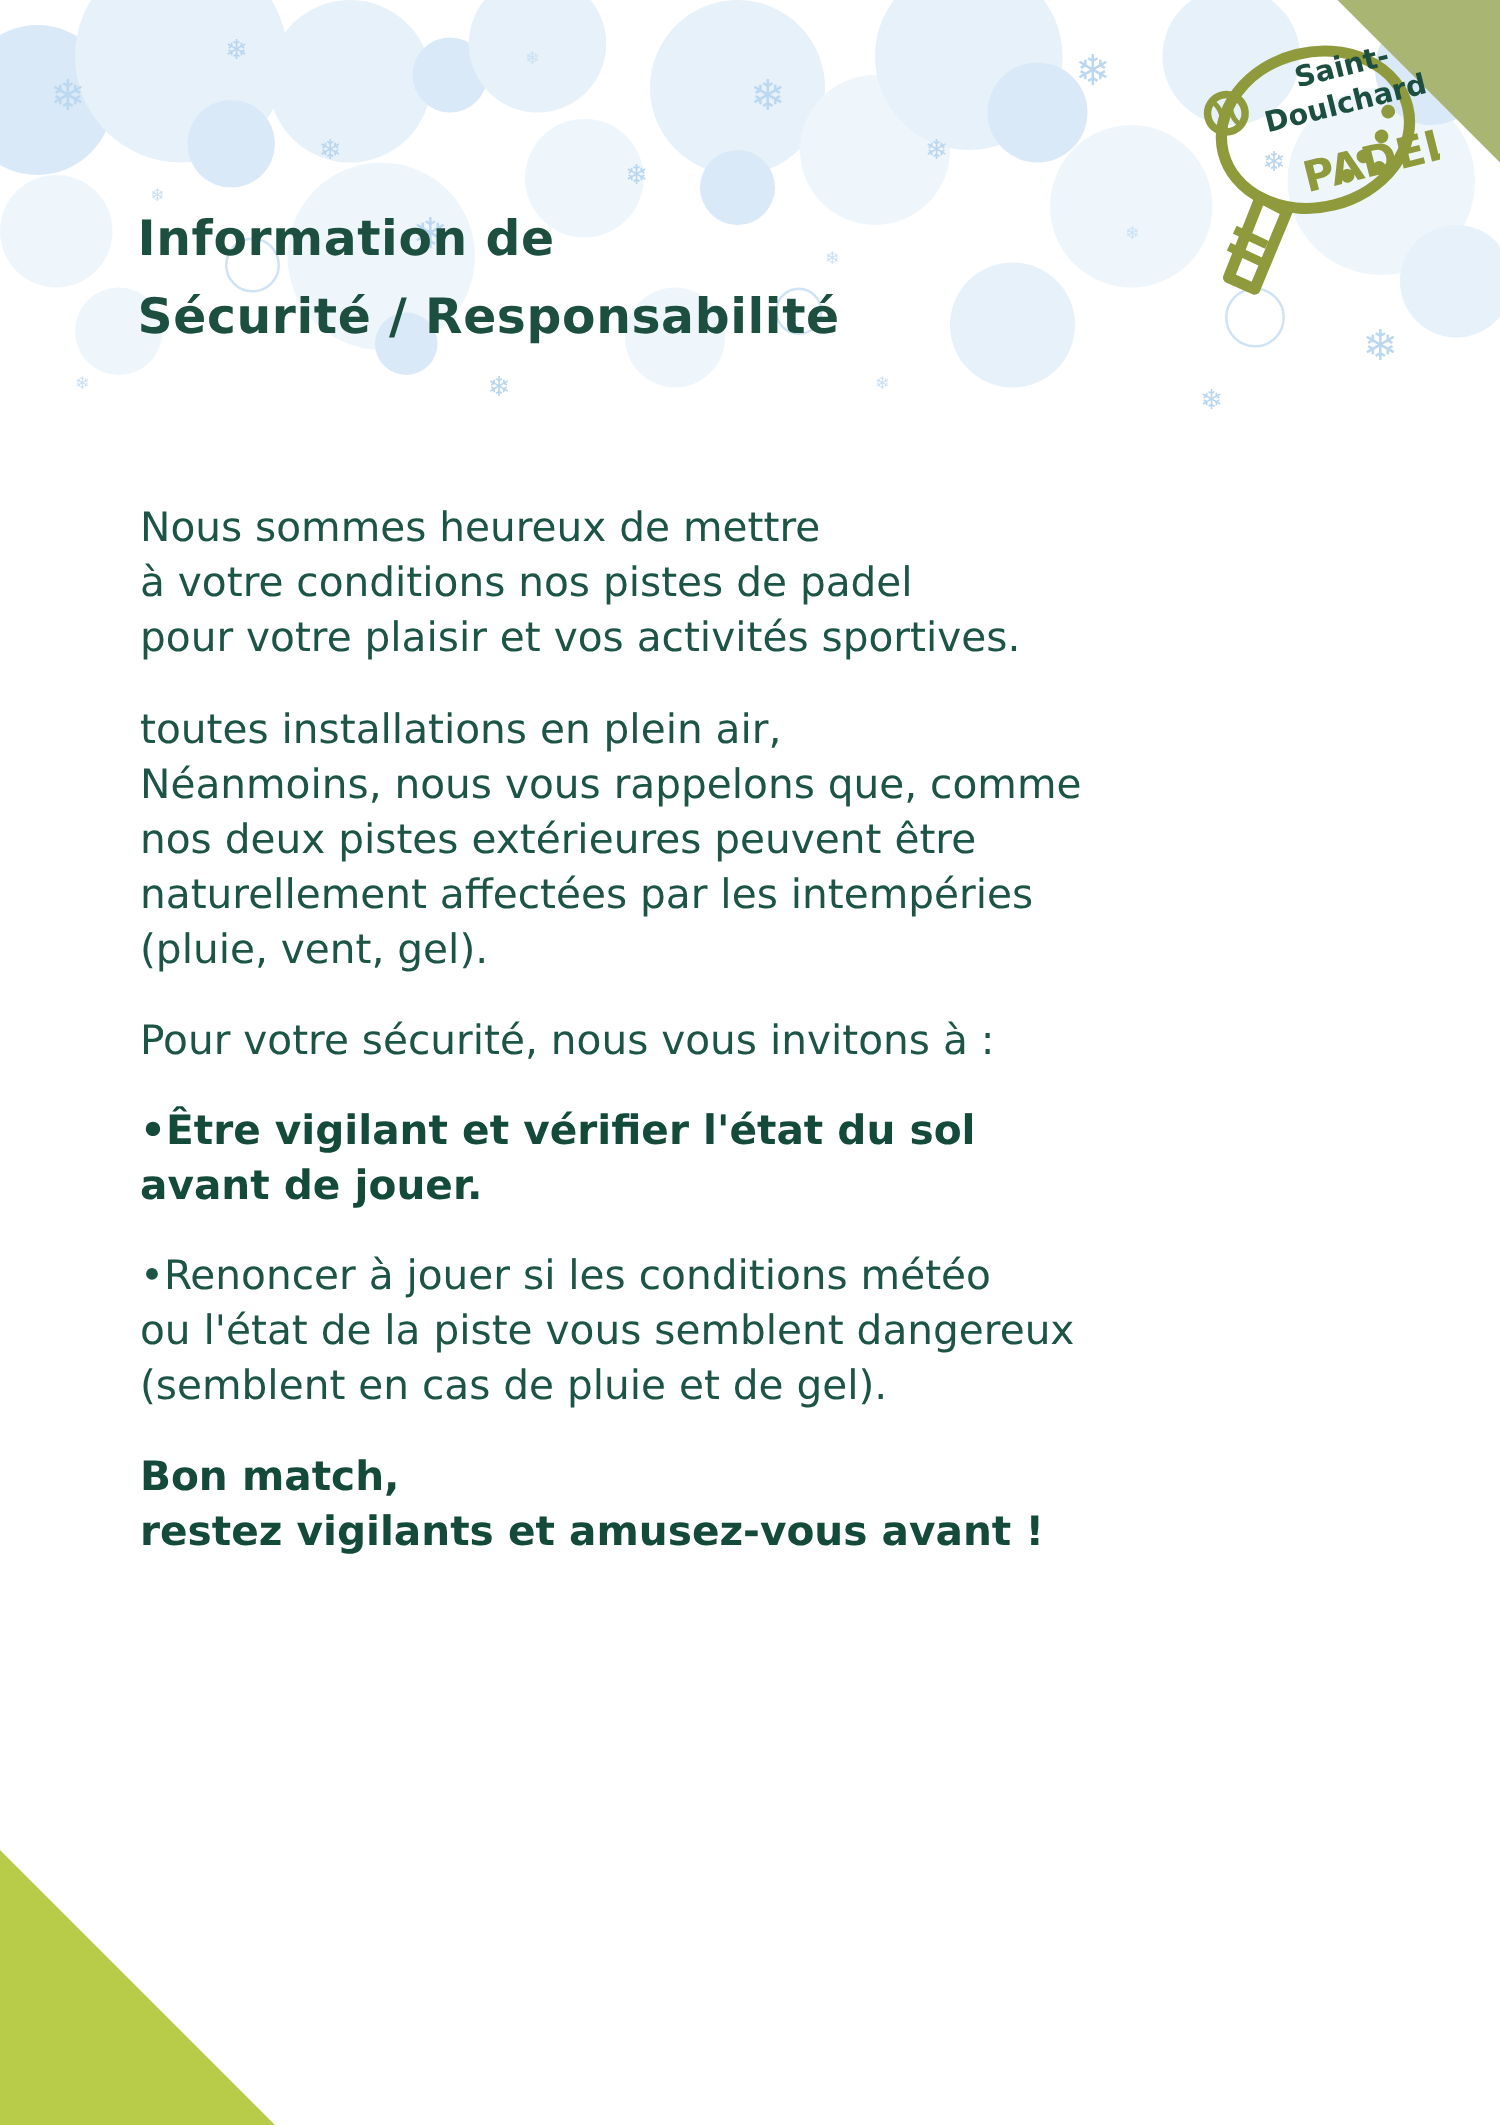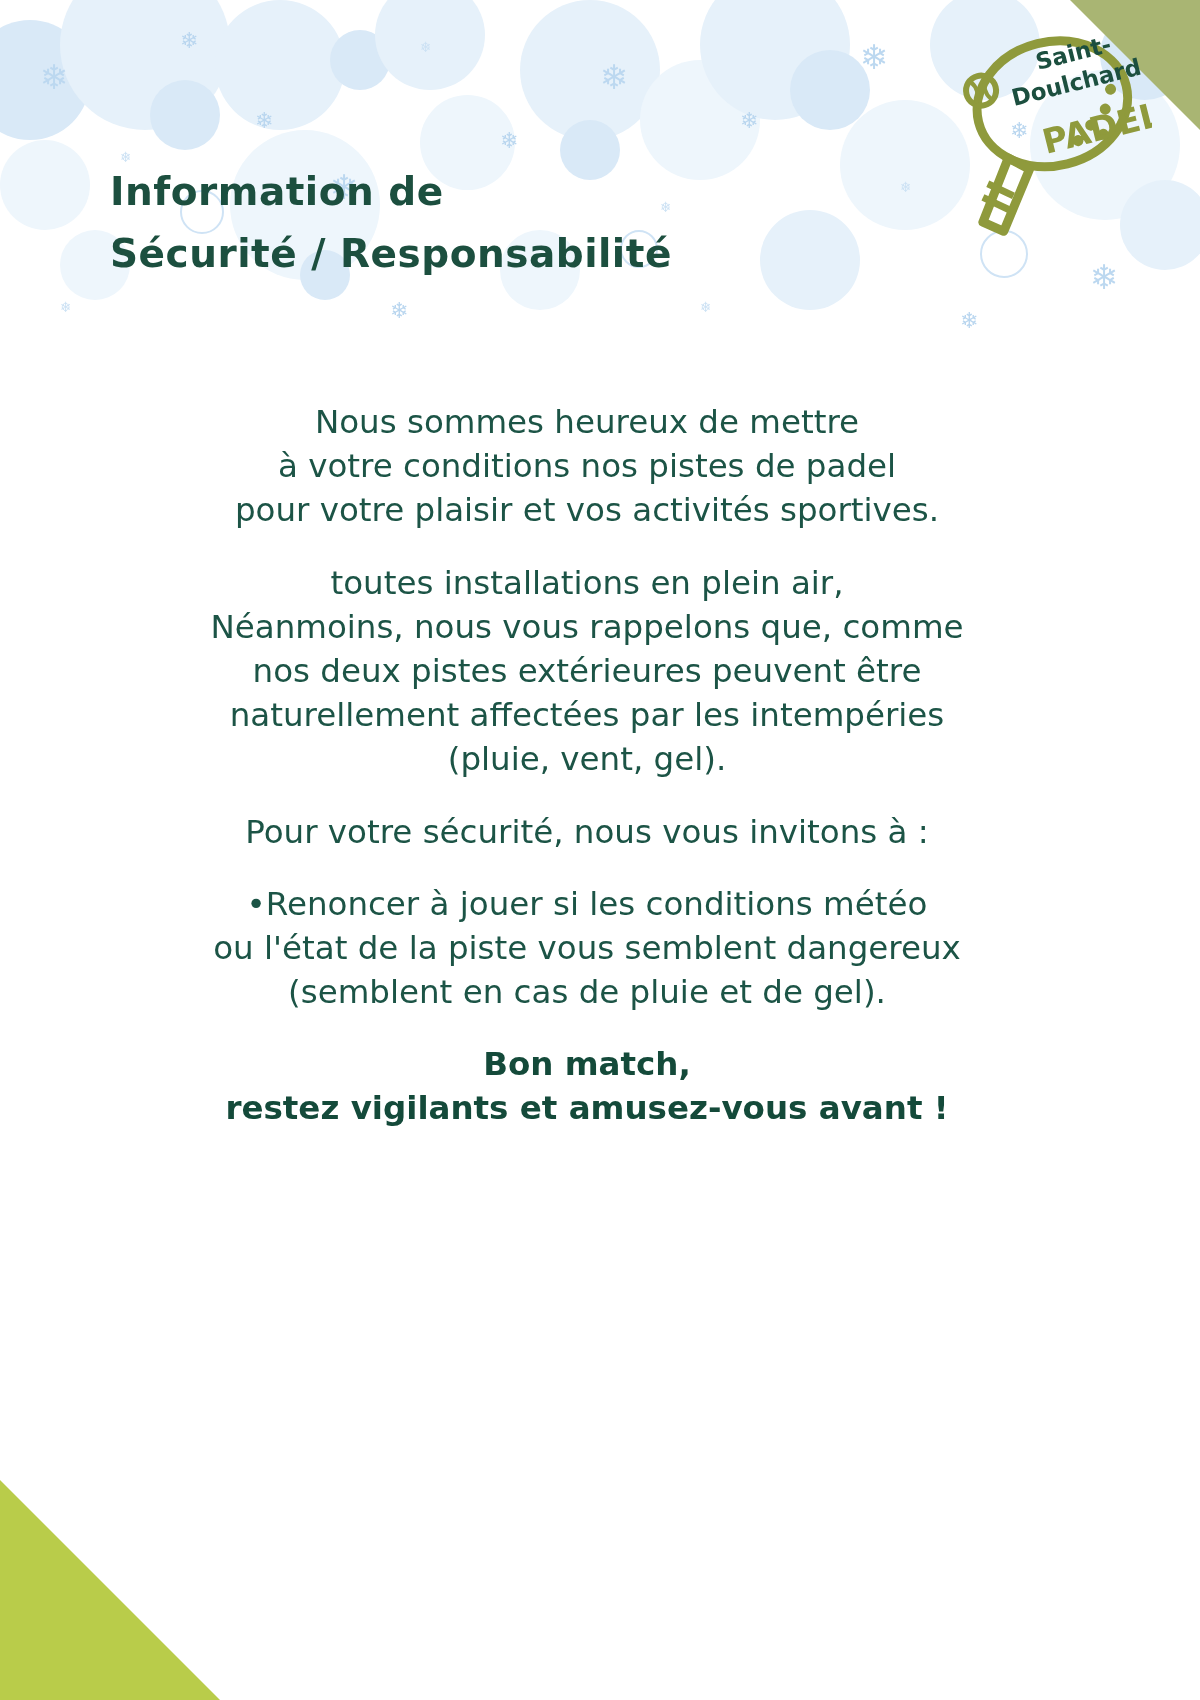--- a/index.html
+++ b/index.html
@@ -111,21 +111,21 @@
     font-size: 32.5px;
     line-height: 1.36;
     color: #1c5446;
     margin: 0 0 28px 0;
     font-weight: 400;
   }
   .para.bold {
     font-weight: bold;
     color: #144a3a;
   }
-  .para .line { display: block; text-align: center; }
+  .para .line { display: block; }
   .para.tight { }
   .para.bullet-bold {
     font-weight: bold;
     color: #144a3a;
     margin-bottom: 28px;
   }
   .para.signature {
     margin-bottom: 0;
   }
 </style>
@@ -229,20 +229,24 @@
       <span class="line">Néanmoins, nous vous rappelons que, comme</span>
       <span class="line">nos deux pistes extérieures peuvent être</span>
       <span class="line">naturellement affectées par les intempéries</span>
       <span class="line">(pluie, vent, gel).</span>
     </p>
 
     <p class="para tight">
       <span class="line">Pour votre sécurité, nous vous invitons à :</span>
     </p>
 
+    <p class="para bullet-bold">
+      <span class="line">•Être vigilant et vérifier l'état du sol</span>
+      <span class="line">avant de jouer.</span>
+    </p>
 
     <p class="para">
       <span class="line">•Renoncer à jouer si les conditions météo</span>
       <span class="line">ou l'état de la piste vous semblent dangereux</span>
       <span class="line">(semblent en cas de pluie et de gel).</span>
     </p>
 
     <p class="para bold">
       <span class="line">Bon match,</span>
       <span class="line">restez vigilants et amusez-vous avant !</span>

